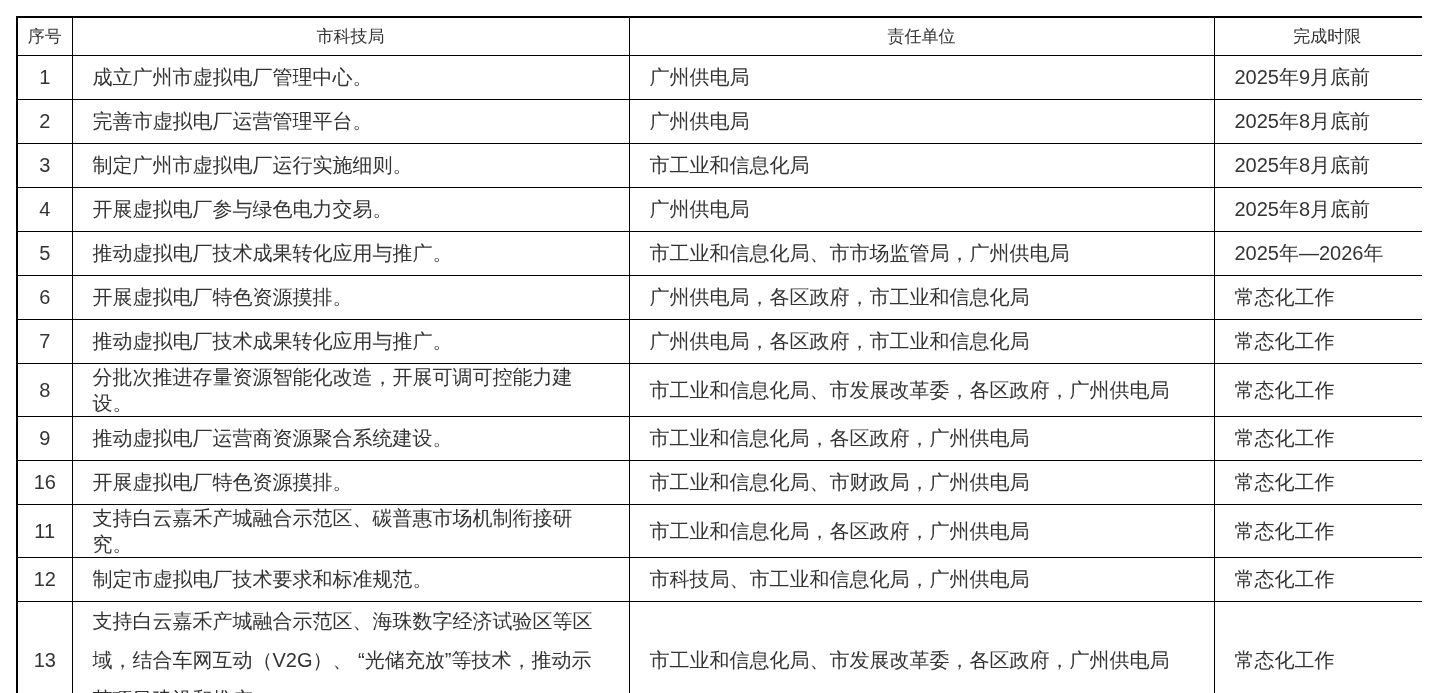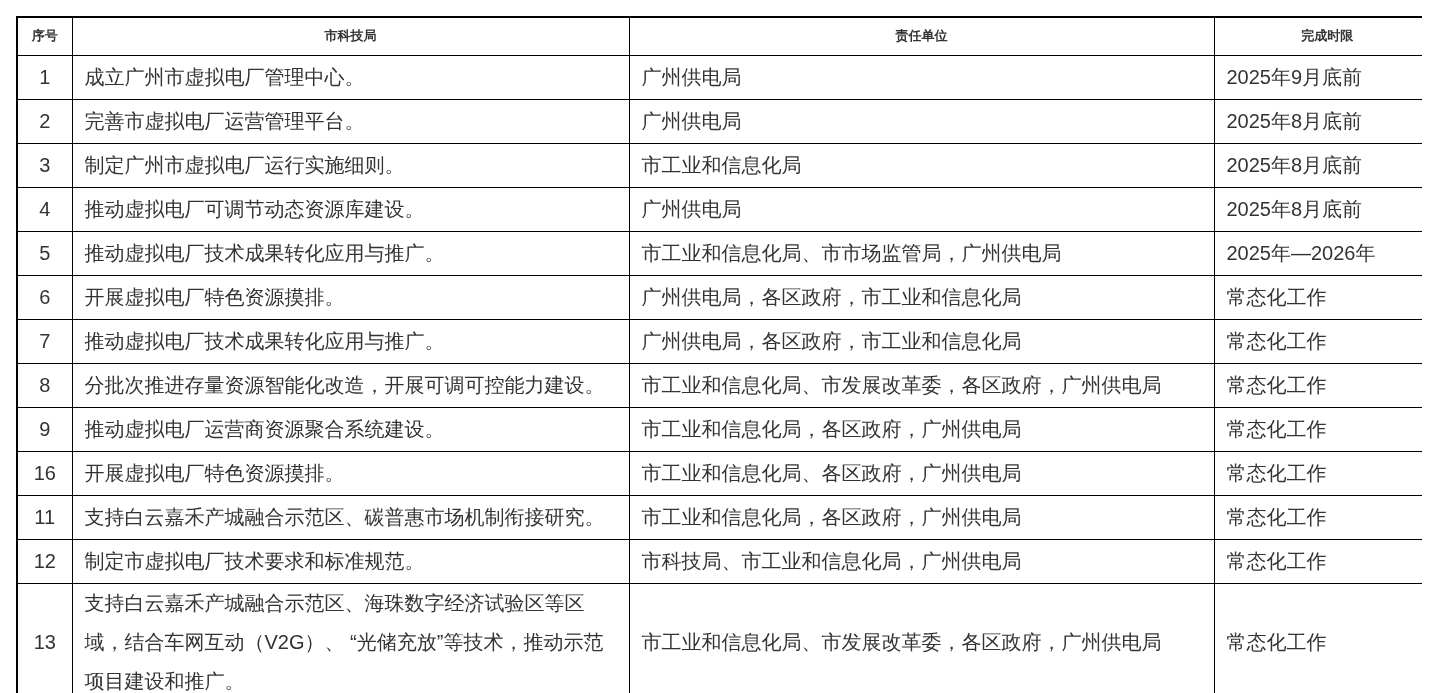--- a/index.html
+++ b/index.html
@@ -17,31 +17,31 @@
   }
   .work-table th,
   .work-table td {
     border: 1px solid #000000;
     color: #333333;
     vertical-align: middle;
     overflow: hidden;
     box-sizing: border-box;
   }
   .work-table thead th {
-    font-size: 13px;
-    font-weight: bold;
+    font-size: 17px;
+    font-weight: normal;
     text-align: center;
     height: 38px;
     padding: 0 4px;
   }
   .work-table tbody td {
     font-size: 20px;
     font-weight: normal;
     height: 44px;
-    padding: 0 12px;
+    padding: 0 20px;
     line-height: 26px;
   }
   .work-table tbody td.cell-no {
     text-align: center;
     padding: 0;
   }
   .work-table tbody td.cell-task,
   .work-table tbody td.cell-unit,
   .work-table tbody td.cell-deadline {
     text-align: left;
@@ -87,21 +87,21 @@
 
   <tr>
     <td class="cell-no">3</td>
     <td class="cell-task">制定广州市虚拟电厂运行实施细则。</td>
     <td class="cell-unit">市工业和信息化局</td>
     <td class="cell-deadline">2025年8月底前</td>
   </tr>
 
   <tr>
     <td class="cell-no">4</td>
-    <td class="cell-task">推动虚拟电厂可调节动态资源库建设。</td>
+    <td class="cell-task">开展虚拟电厂参与绿色电力交易。</td>
     <td class="cell-unit">广州供电局</td>
     <td class="cell-deadline">2025年8月底前</td>
   </tr>
 
   <tr>
     <td class="cell-no">5</td>
     <td class="cell-task">推动虚拟电厂技术成果转化应用与推广。</td>
     <td class="cell-unit">市工业和信息化局、市市场监管局，广州供电局</td>
     <td class="cell-deadline">2025年—2026年</td>
   </tr>
@@ -130,21 +130,21 @@
   <tr>
     <td class="cell-no">9</td>
     <td class="cell-task">推动虚拟电厂运营商资源聚合系统建设。</td>
     <td class="cell-unit">市工业和信息化局，各区政府，广州供电局</td>
     <td class="cell-deadline">常态化工作</td>
   </tr>
 
   <tr>
     <td class="cell-no">16</td>
     <td class="cell-task">开展虚拟电厂特色资源摸排。</td>
-    <td class="cell-unit">市工业和信息化局、各区政府，广州供电局</td>
+    <td class="cell-unit">市工业和信息化局、市财政局，广州供电局</td>
     <td class="cell-deadline">常态化工作</td>
   </tr>
 
   <tr>
     <td class="cell-no">11</td>
     <td class="cell-task">支持白云嘉禾产城融合示范区、碳普惠市场机制衔接研究。</td>
     <td class="cell-unit">市工业和信息化局，各区政府，广州供电局</td>
     <td class="cell-deadline">常态化工作</td>
   </tr>
 

